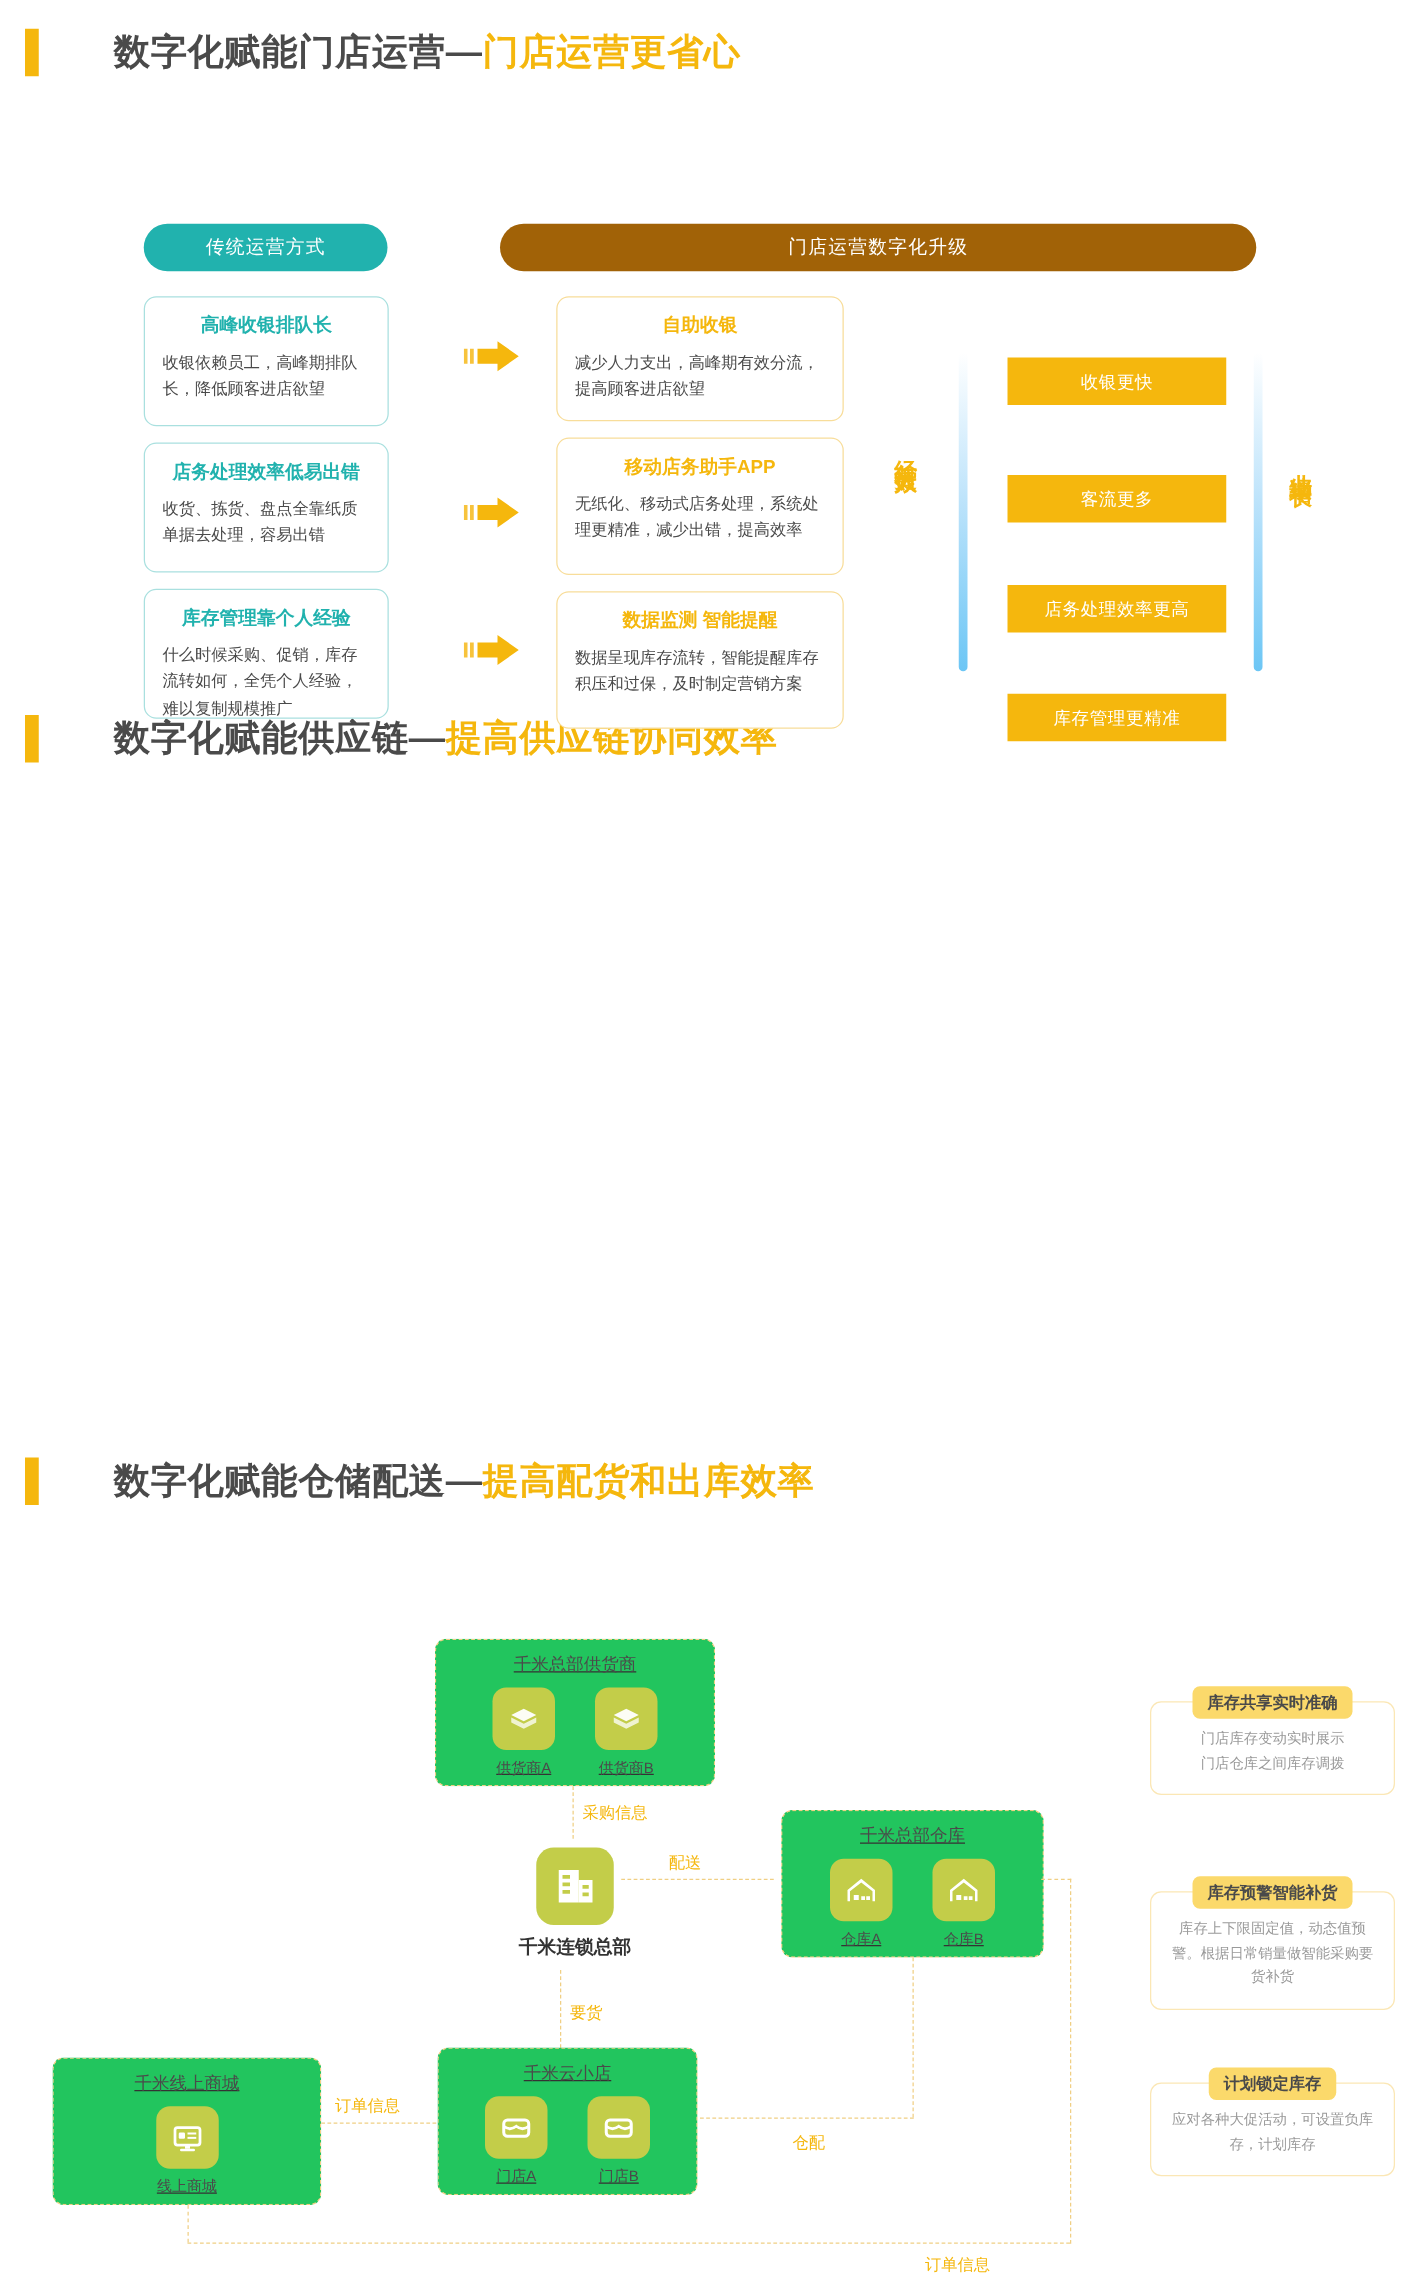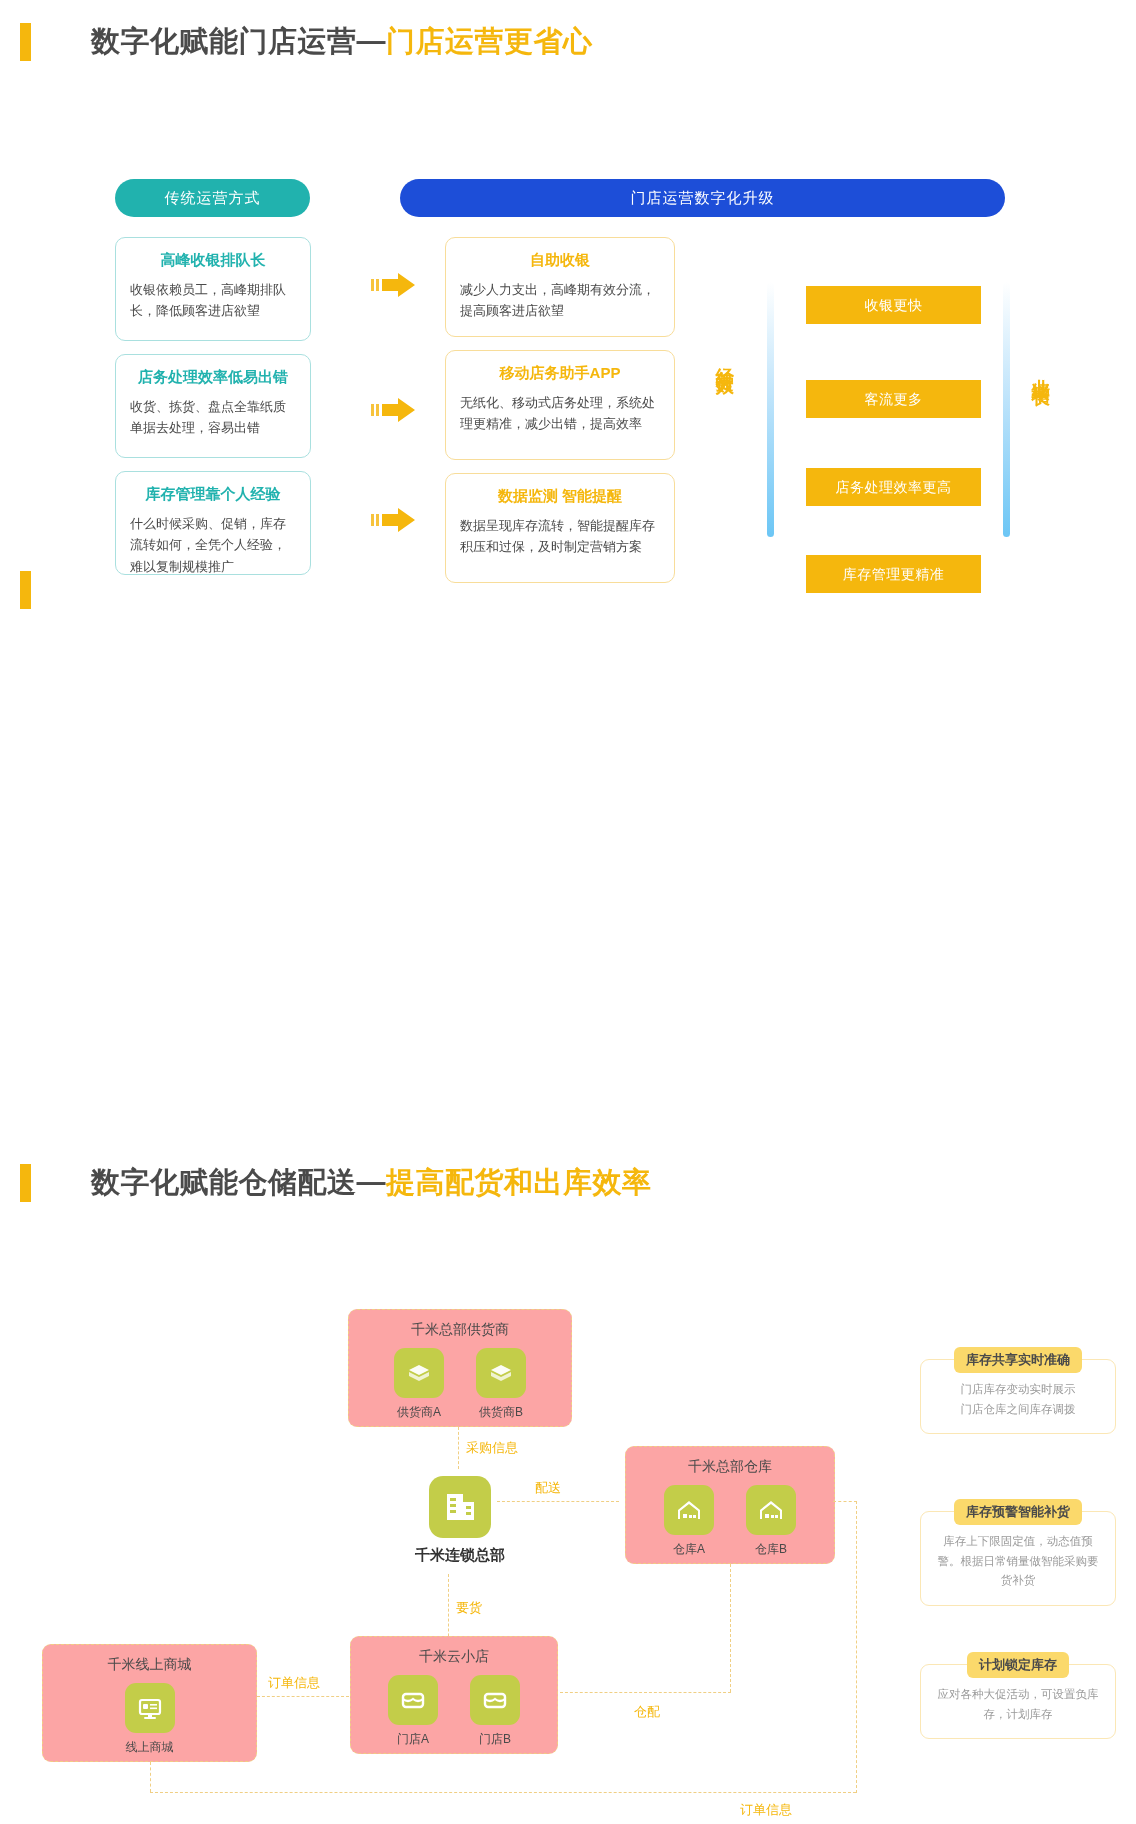--- a/index.html
+++ b/index.html
@@ -43,21 +43,21 @@
     position: absolute;
     border-radius: 22px;
     height: 38px;
     line-height: 38px;
     text-align: center;
     color: #fff;
     font-size: 15px;
     letter-spacing: 1px;
   }
   .pill-teal { left: 115px; top: 105px; width: 195px; background: #21b2ae; }
-  .pill-gold { left: 400px; top: 105px; width: 605px; background: #1d4ed8; }
+  .pill-gold { left: 400px; top: 105px; width: 605px; background: #a16207; }
 
   .col-old { position: absolute; left: 115px; top: 163px; width: 196px; }
   .col-new { position: absolute; left: 445px; top: 163px; width: 230px; }
 
   .card {
     border-radius: 10px;
     background: #fff;
     padding: 13px 14px 14px;
     margin-bottom: 13px;
   }
@@ -125,21 +125,22 @@
   .chip3 { top: 394px; }
   .chip4 { top: 481px; text-align: center; }
 
   
   .s2 { position: relative; height: 520px; }
 
   .dash-box {
     position: absolute;
     border: 1px dashed #f0cf84;
     border-radius: 9px;
-    background: #fca5a5;
+    background: #22c55e;
+    text-decoration: underline;
   }
   .box-title {
     text-align: center;
     font-size: 14px;
     color: #4a4a4a;
     padding-top: 11px;
   }
   .node-row {
     display: flex;
     justify-content: center;
@@ -290,20 +291,23 @@
   <div class="chip chip2">客流更多</div>
   <div class="chip chip3">店务处理效率更高</div>
   <div class="chip chip4">库存管理更精准</div>
 
   <div class="vgrad vg-2"></div>
   <div class="vlabel vl-2">业绩增长</div>
 </div>
 
 <div class="section-head">
   <div class="head-bar"></div>
+  <div class="head-text">
+    <span class="head-dark">数字化赋能供应链—</span><span class="head-gold">提高供应链协同效率</span>
+  </div>
 </div>
 
 <div class="s2">
 
   <div class="dash-box" style="left:348px; top:688px; width:224px; height:118px;">
     <div class="box-title">千米总部供货商</div>
     <div class="node-row">
       <div class="node">
         <div class="node-ico">
           <svg width="30" height="30" viewBox="0 0 30 30">

